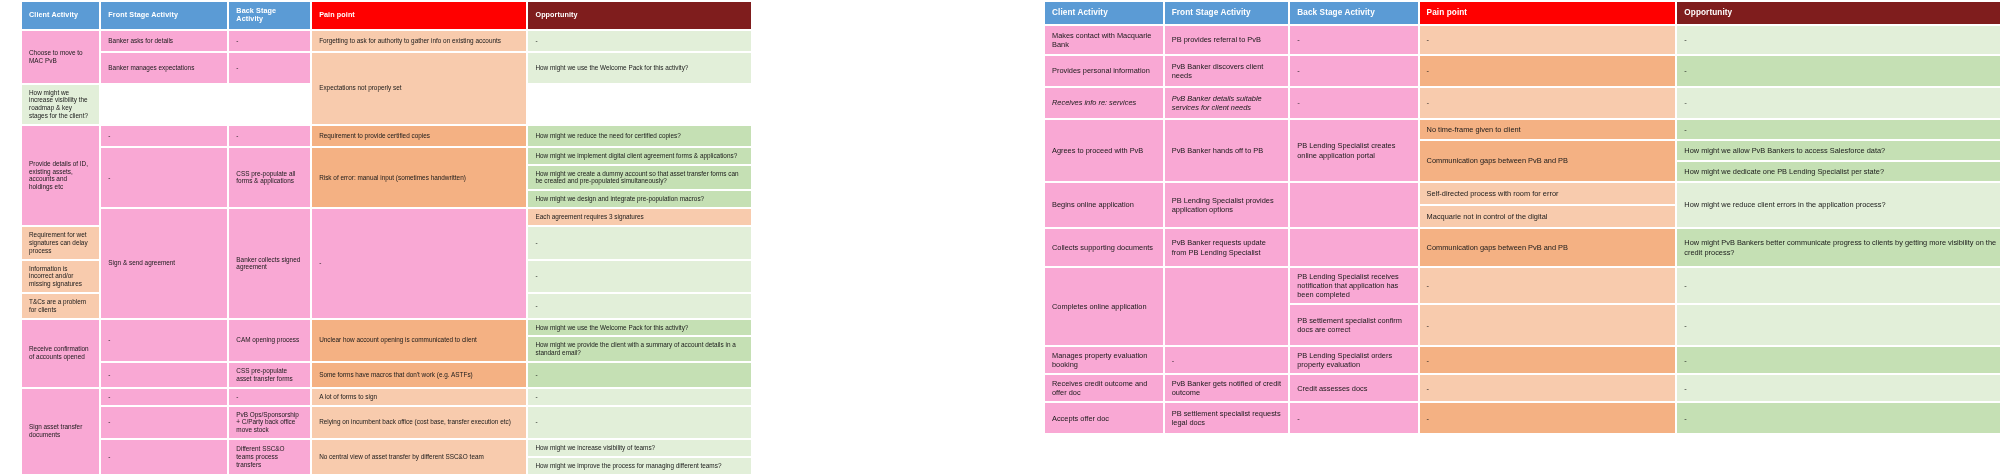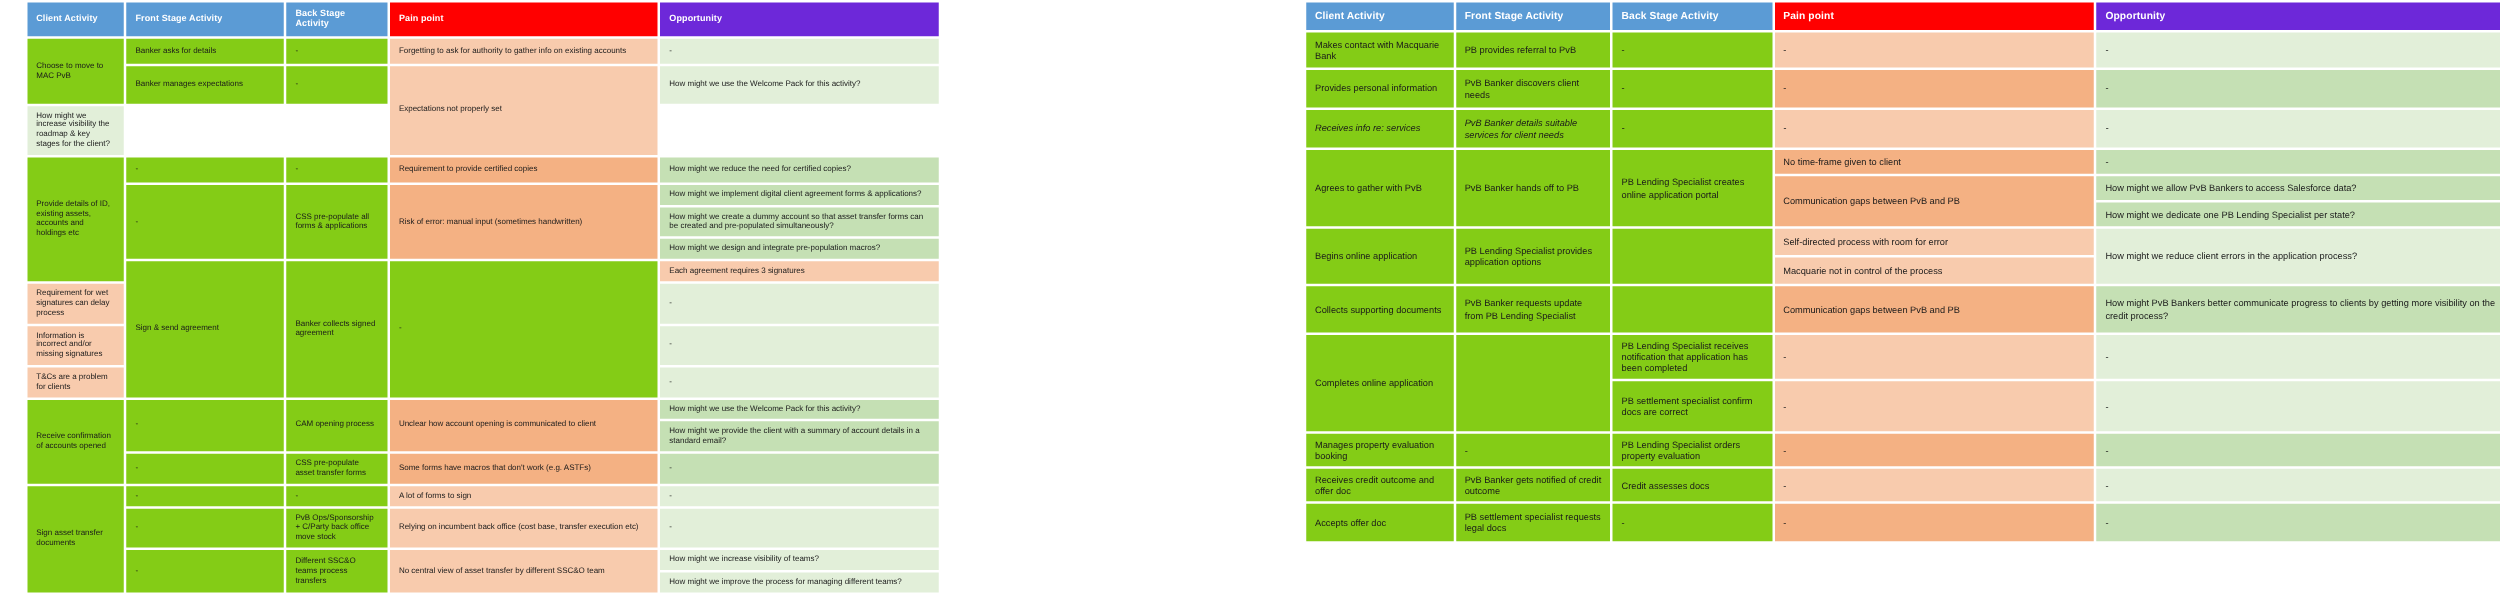--- a/index.html
+++ b/index.html
@@ -32,30 +32,30 @@
     font-weight: bold;
     text-align: left;
     vertical-align: middle;
     padding: 5px 7px;
     height: 22px;
     line-height: 1.15;
     letter-spacing: .1px;
   }
   .h-blue  { background: #5b9bd5; }
   .h-red   { background: #ff0000; }
-  .h-green { background: #6d28d9; }
+  .h-green { background: #7f1d1d; }
 
   table.journey td {
     vertical-align: middle;
     padding: 4px 7px;
     line-height: 1.22;
     color: #1a1a1a;
     overflow: hidden;
   }
-  .c-blue       { background: #84cc16; }
+  .c-blue       { background: #f9a8d4; }
   .c-pain-light { background: #f8cbad; }
   .c-pain-dark  { background: #f4b183; }
   .c-opp-light  { background: #e2efd9; }
   .c-opp-dark   { background: #c5e0b4; }
 
   
   #board-left th { font-size: 7.2px; }
   #board-left td { font-size: 6.4px; }
   
   #board-right th { font-size: 8.2px; }
@@ -215,42 +215,42 @@
             <td class="c-opp-dark dash">-</td>
           </tr>
           <tr style="height: 30px; font-style: italic;">
             <td class="c-blue">Receives info re: services</td>
             <td class="c-blue">PvB Banker details suitable services for client needs</td>
             <td class="c-blue dash">-</td>
             <td class="c-pain-light dash">-</td>
             <td class="c-opp-light dash">-</td>
           </tr>
           <tr style="height: 19px;">
-            <td class="c-blue" rowspan="3">Agrees to gather with PvB</td>
+            <td class="c-blue" rowspan="3">Agrees to proceed with PvB</td>
             <td class="c-blue" rowspan="3">PvB Banker hands off to PB</td>
             <td class="c-blue" rowspan="3">PB Lending Specialist creates online application portal</td>
             <td class="c-pain-dark">No time-frame given to client</td>
             <td class="c-opp-dark dash">-</td>
           </tr>
           <tr style="height: 19px;">
             <td class="c-pain-dark" rowspan="2">Communication gaps between PvB and PB</td>
             <td class="c-opp-dark">How might we allow PvB Bankers to access Salesforce data?</td>
           </tr>
           <tr style="height: 19px;">
             <td class="c-opp-dark">How might we dedicate one PB Lending Specialist per state?</td>
           </tr>
           <tr style="height: 21px;">
             <td class="c-blue" rowspan="2">Begins online application</td>
             <td class="c-blue" rowspan="2">PB Lending Specialist provides application options</td>
             <td class="c-blue" rowspan="2"></td>
             <td class="c-pain-light">Self-directed process with room for error</td>
             <td class="c-opp-light" rowspan="2">How might we reduce client errors in the application process?</td>
           </tr>
           <tr style="height: 21px;">
-            <td class="c-pain-light">Macquarie not in control of the process</td>
+            <td class="c-pain-light">Macquarie not in control of the digital</td>
           </tr>
           <tr style="height: 37px;">
             <td class="c-blue">Collects supporting documents</td>
             <td class="c-blue">PvB Banker requests update from PB Lending Specialist</td>
             <td class="c-blue"></td>
             <td class="c-pain-dark">Communication gaps between PvB and PB</td>
             <td class="c-opp-dark">How might PvB Bankers better communicate progress to clients by getting more visibility on the credit process?</td>
           </tr>
           <tr style="height: 28px;">
             <td class="c-blue" rowspan="2">Completes online application</td>

